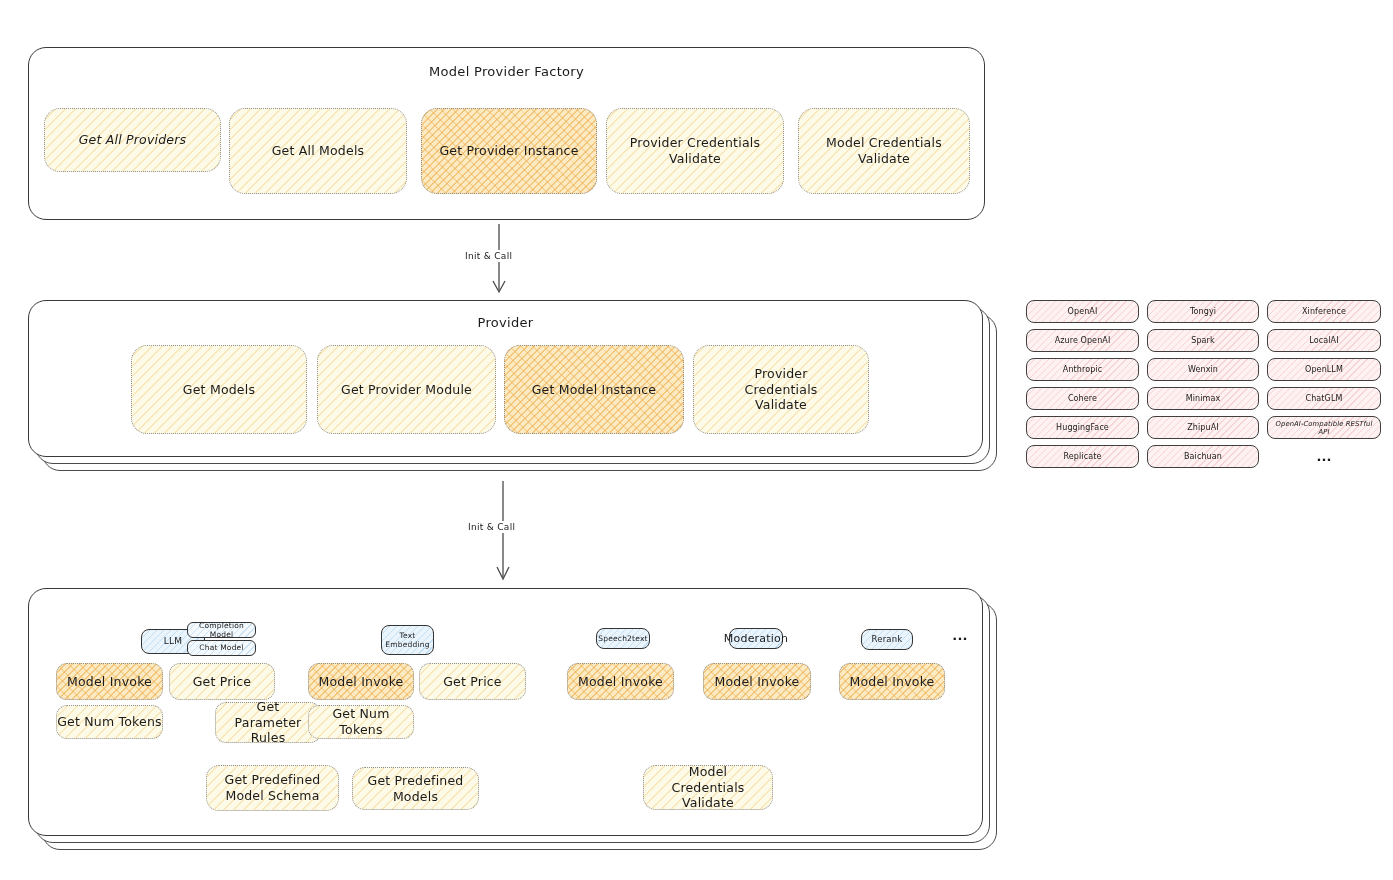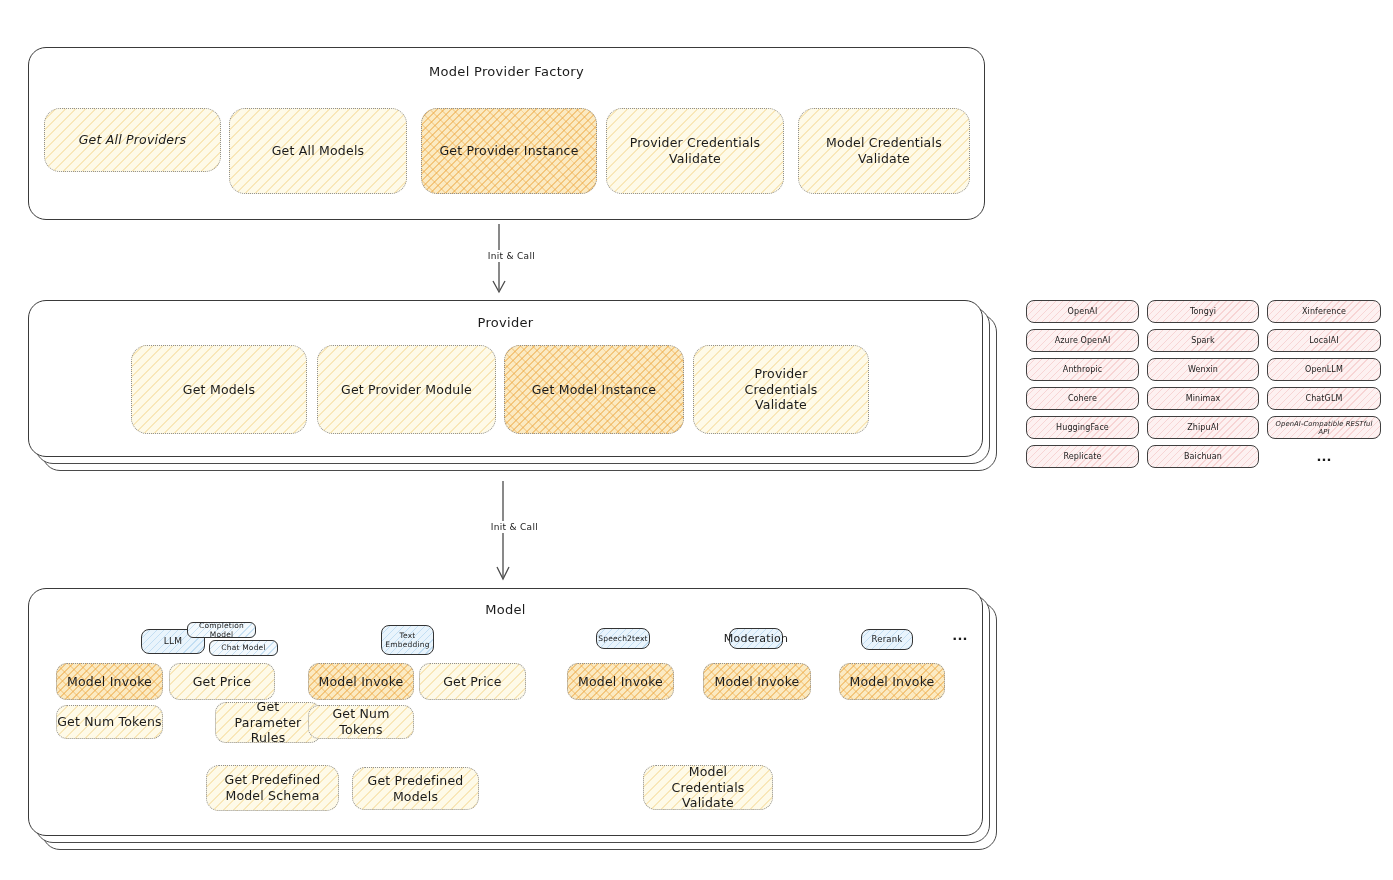--- a/index.html
+++ b/index.html
@@ -41,21 +41,21 @@
     border:1.3px solid #3f3f3f; border-radius:8px; font-size:8px; letter-spacing:.1px; }
 
   .providers-grid { position:absolute; left:1026px; top:300px; width:355px;
     display:grid; grid-template-columns:113px 112px 114px; grid-template-rows:repeat(6,23px); gap:6px 8px; }
 
   .ellipsis-cell { display:flex; align-items:center; justify-content:center; font-size:13px; font-weight:600; }
 
   .arrow { position:absolute; }
   .arrow svg { display:block; }
   .arrow-label { position:absolute; background:#ffffff; font-size:9px; letter-spacing:.3px;
-    padding:1px 4px; text-align:right; white-space:nowrap; }
+    padding:1px 4px; text-align:left; white-space:nowrap; }
 </style>
 </head>
 <body>
 
 <div class="canvas">
 
   <div class="main-title">Model Runtime Module</div>
 
   <div class="bigbox" style="left:28px; top:47px; width:957px; height:173px;">
     <div class="box-title" style="top:16px;">Model Provider Factory</div>
@@ -109,25 +109,24 @@
     <svg width="18" height="100" viewBox="0 0 18 100">
       <line x1="9" y1="0" x2="9" y2="96" stroke="#4a4a4a" stroke-width="1.3"></line>
       <path d="M3 86 L9 98 L15 86" fill="none" stroke="#4a4a4a" stroke-width="1.3"></path>
     </svg>
   </div>
   <div class="arrow-label" style="left:464px; top:521px; width:78px;">Init &amp; Call</div>
 
   <div class="stack-layer" style="left:42px; top:602px; width:955px; height:248px;"></div>
   <div class="stack-layer" style="left:35px; top:595px; width:955px; height:248px;"></div>
   <div class="bigbox" style="left:28px; top:588px; width:955px; height:248px;">
-    <div class="box-title" style="top:13px;">Model</div>
 
     <div class="node pill-blue" style="left:102px; top:40px; width:64px; height:25px;margin-left:10px;">LLM</div>
     <div class="node pill-blue" style="left:158px; top:33px; width:69px; height:16px; font-size:7.5px; border-radius:6px; background-color:#f3f9fd;">Completion Model</div>
-    <div class="node pill-blue" style="left:158px; top:51px; width:69px; height:16px; font-size:7.5px; border-radius:6px; background-color:#f3f9fd;margin-left:22px;">Chat Model</div>
+    <div class="node pill-blue" style="left:158px; top:51px; width:69px; height:16px; font-size:7.5px; border-radius:6px; background-color:#f3f9fd;">Chat Model</div>
     <div class="node pill-blue" style="left:352px; top:36px; width:53px; height:30px; font-size:7.5px; padding:0 6px;">Text Embedding</div>
     <div class="node pill-blue" style="left:567px; top:39px; width:54px; height:21px; font-size:7.5px;">Speech2text</div>
     <div class="node pill-blue" style="left:700px; top:39px; width:54px; height:21px; font-size:11px;">Moderation</div>
     <div class="node pill-blue" style="left:832px; top:40px; width:52px; height:21px; font-size:8.5px;">Rerank</div>
     <div class="node" style="left:920px; top:36px; width:22px; height:22px; font-size:13px; font-weight:600;">...</div>
 
     <div class="node card-orange btn" style="left:27px; top:74px; width:107px; height:37px;">Model Invoke</div>
     <div class="node card-yellow btn" style="left:140px; top:74px; width:106px; height:37px;">Get Price</div>
     <div class="node card-orange btn" style="left:279px; top:74px; width:106px; height:37px;">Model Invoke</div>
     <div class="node card-yellow btn" style="left:390px; top:74px; width:107px; height:37px;">Get Price</div>

